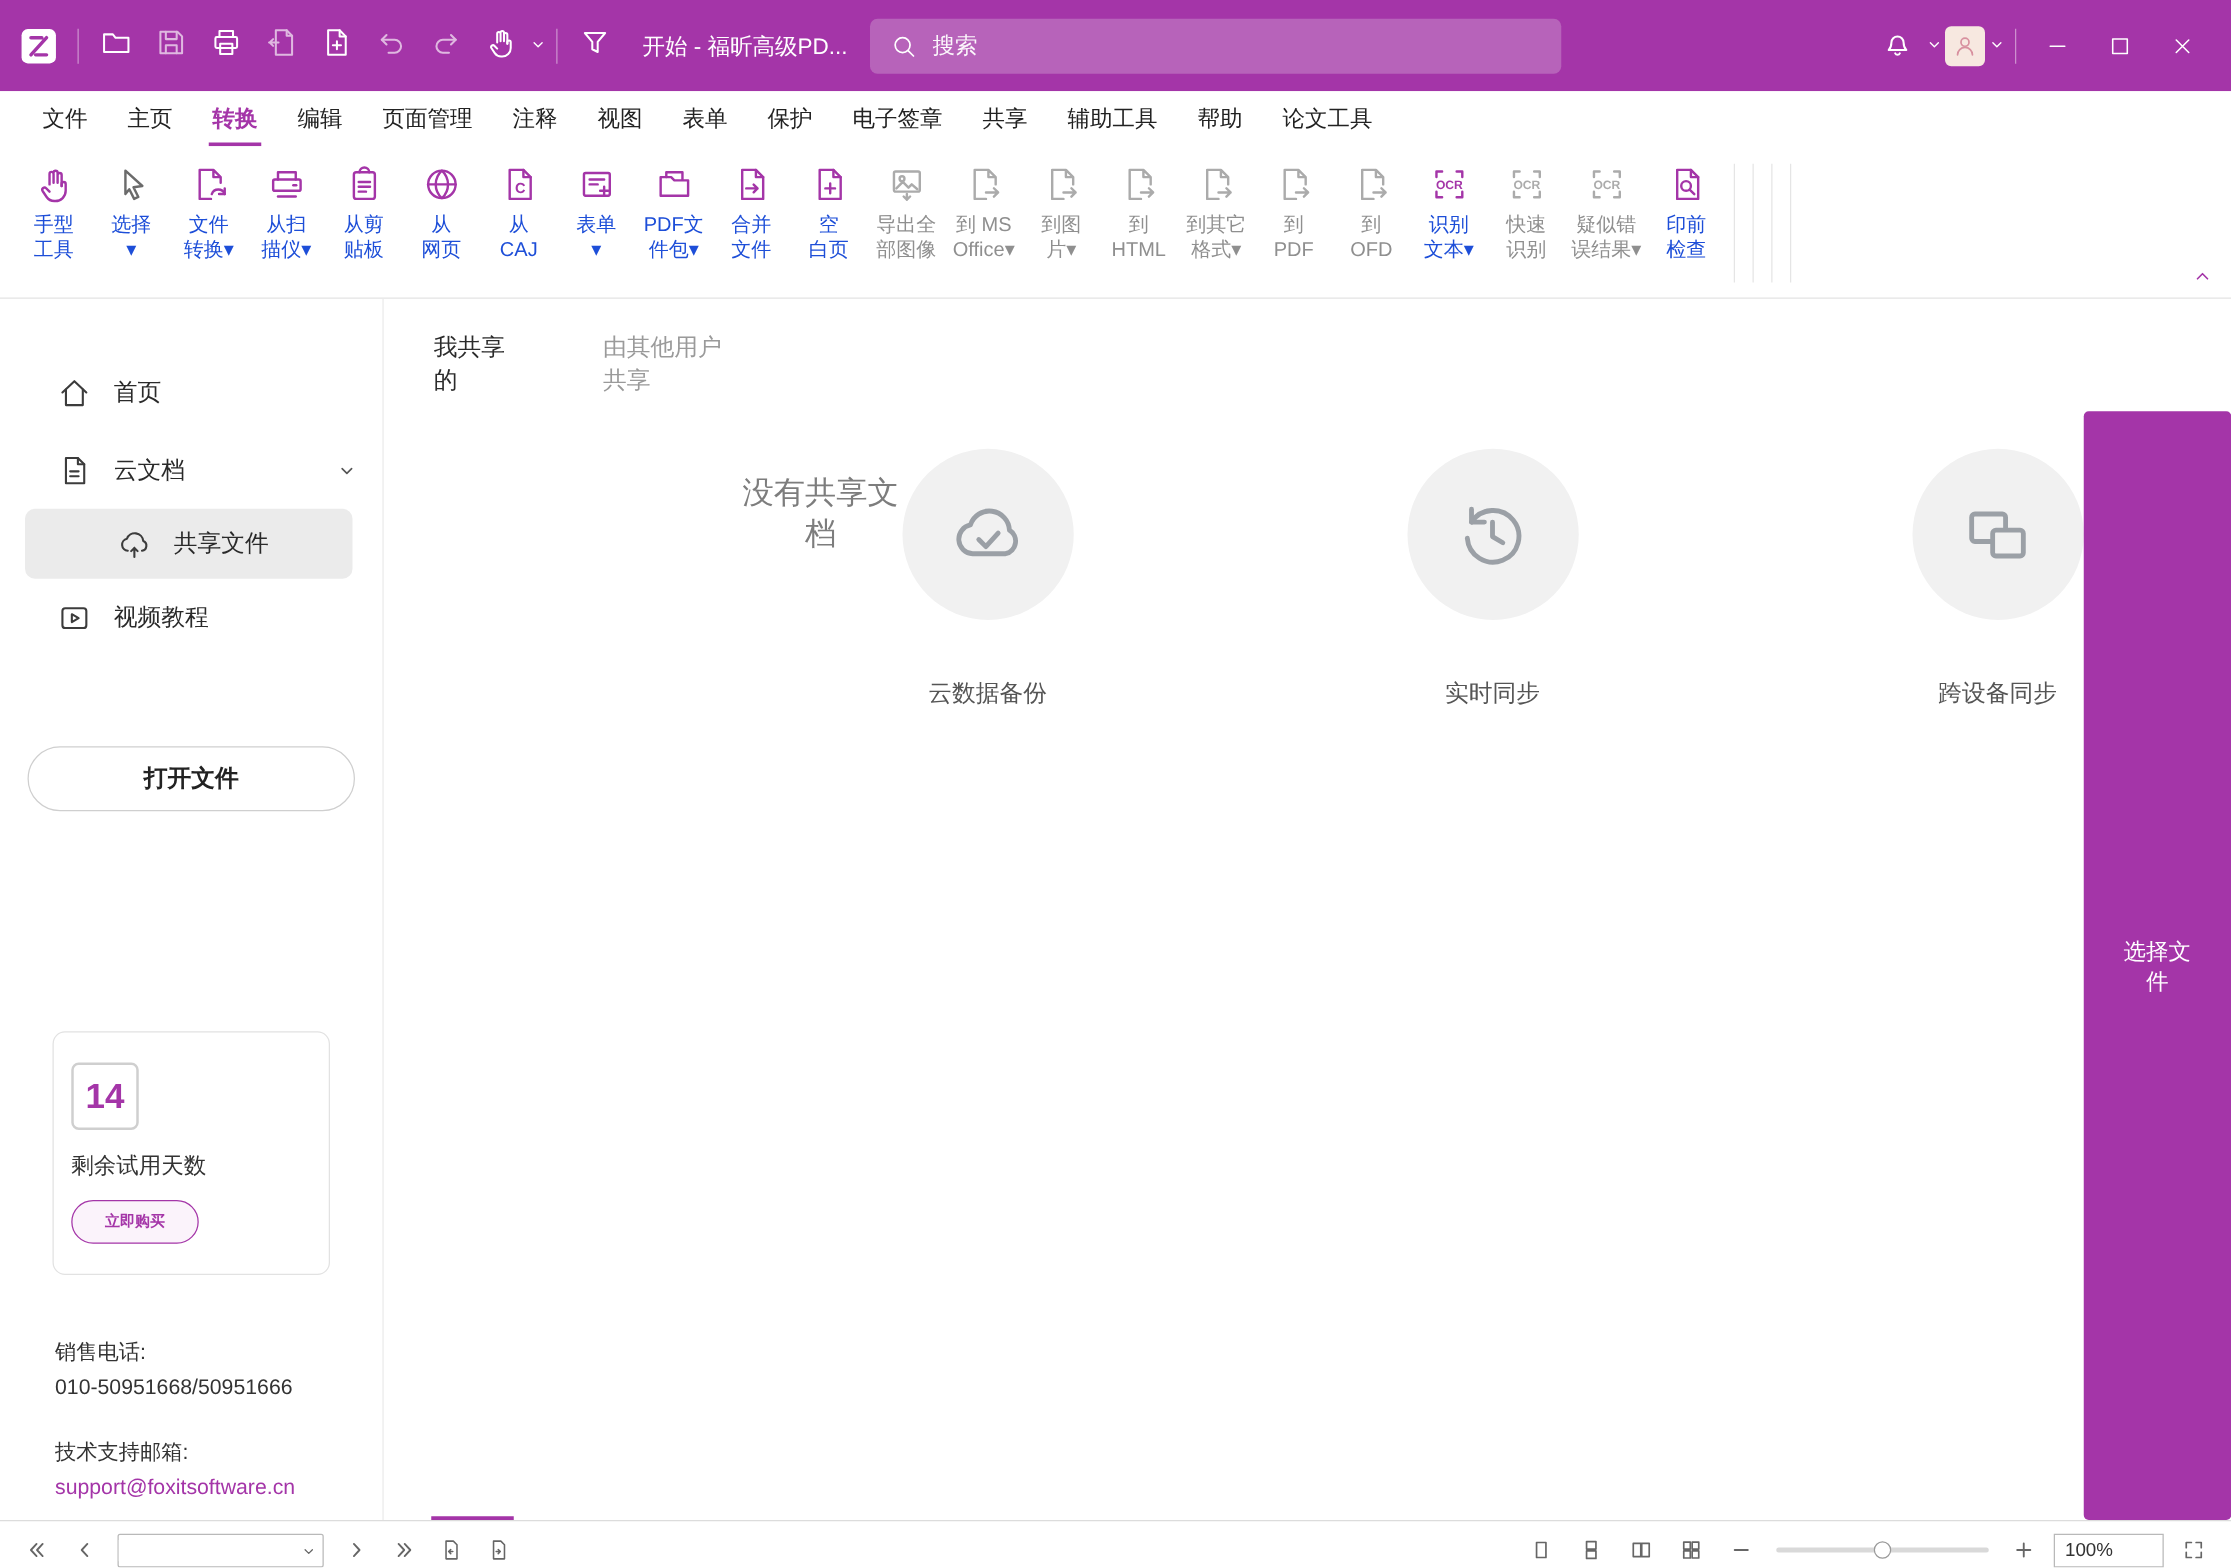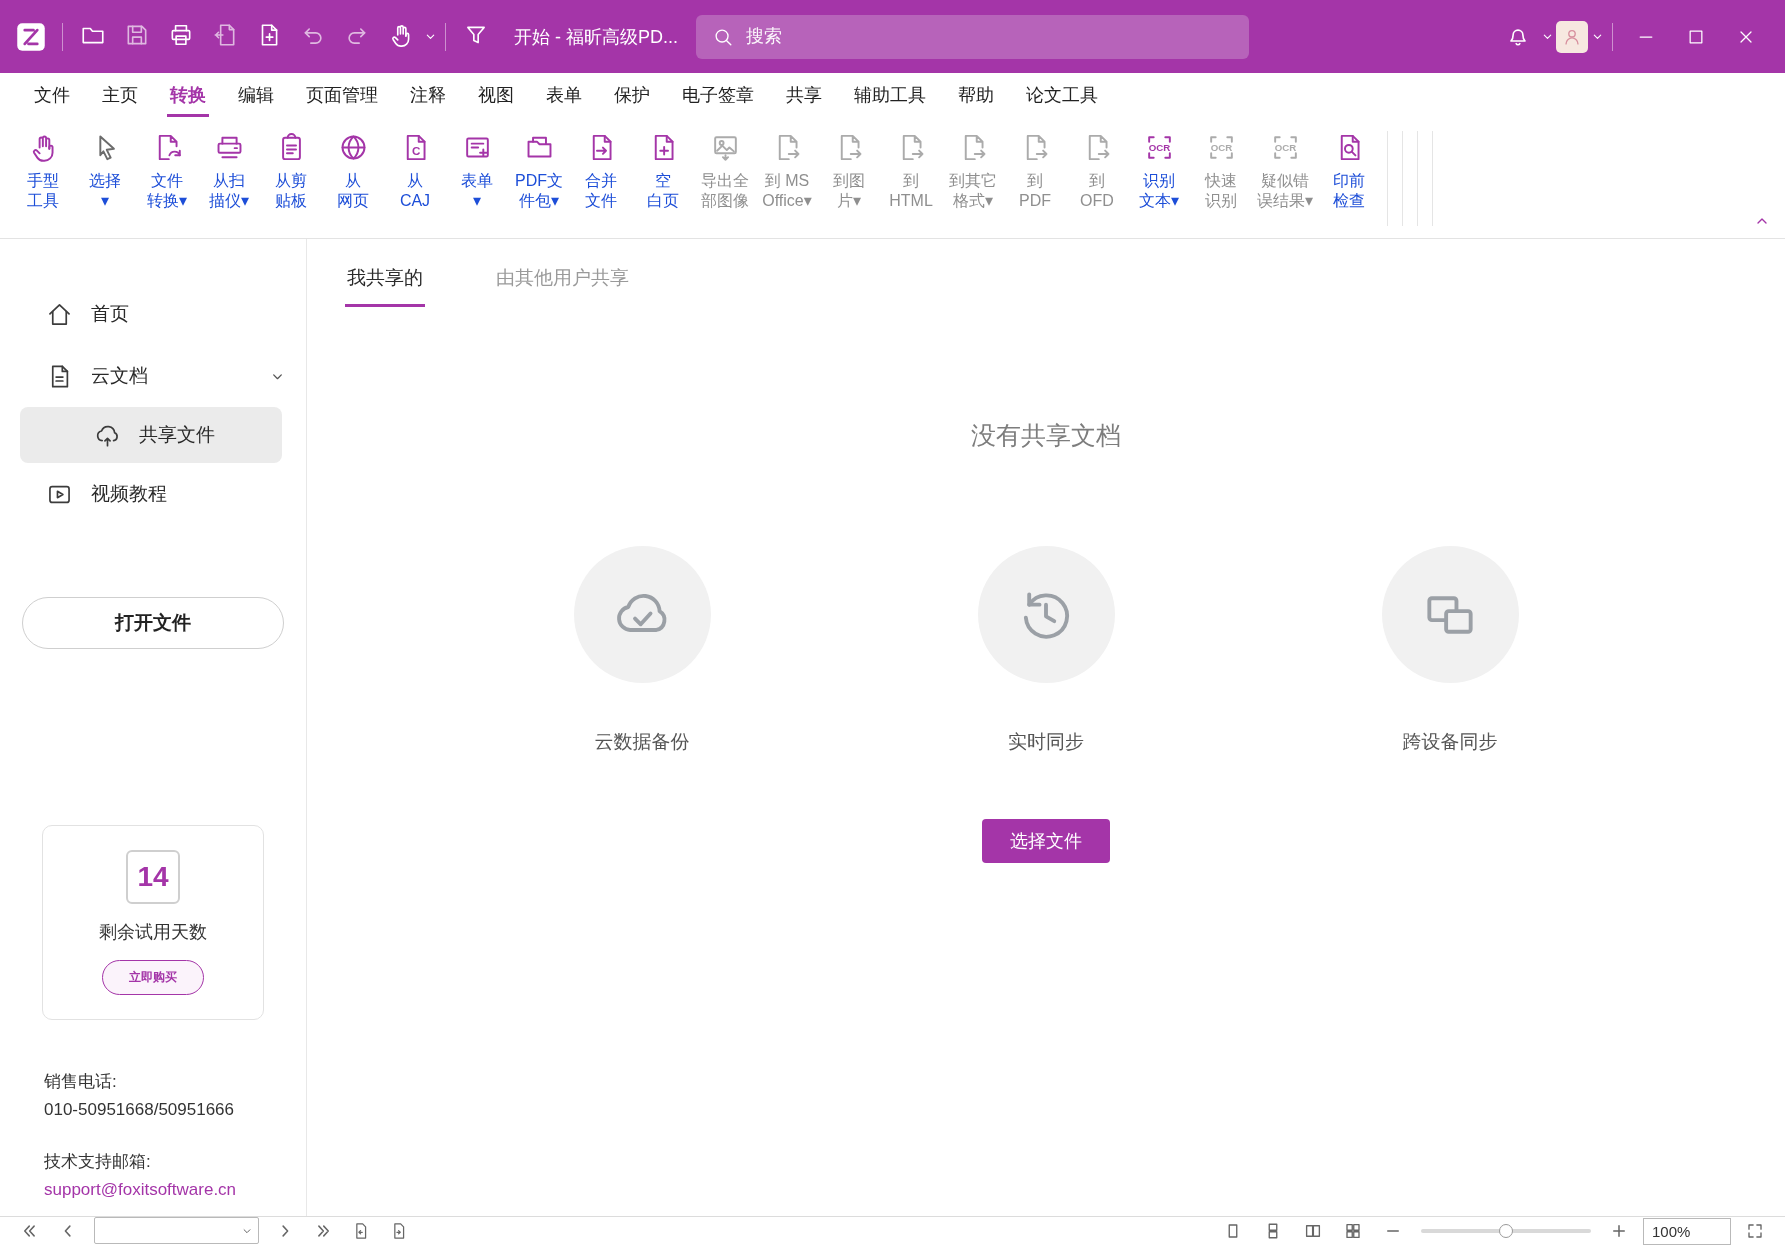--- a/index.html
+++ b/index.html
@@ -55,44 +55,44 @@
   
   .sidebar{width:307px;flex:0 0 307px;border-right:1px solid #e8e8e8;display:flex;flex-direction:column;padding-top:44px;background:#fff}
   .snav-item{height:62px;display:flex;align-items:center;gap:18px;padding:0 22px 0 46px;font-size:19px;color:#2a2a2a;cursor:default}
   .snav-item .sicon{display:flex;color:#3c3c3c}
   .snav-item .sicon svg{width:27px;height:27px}
   .snav-item .scaret{margin-left:auto;color:#555;display:flex}
   .snav-item .scaret svg{width:13px;height:13px}
   .snav-item.sub{margin:0 24px 0 20px;padding:0 14px 0 74px;height:56px;border-radius:8px}
   .snav-item.selected{background:var(--selected)}
   .open-btn{margin:72px auto 0;width:262px;height:52px;border:1px solid #cfcfcf;border-radius:26px;background:#fff;font-size:19px;font-weight:700;color:#222;display:flex;align-items:center;justify-content:center;font-family:inherit;cursor:pointer}
-  .trial-card{margin:176px auto 0;width:222px;border:1px solid #e2e2e2;border-radius:10px;padding:24px 14px;display:flex;flex-direction:column;align-items:center;gap:16px}
+  .trial-card{margin:176px auto 0;width:222px;border:1px solid #e2e2e2;border-radius:10px;padding:24px 14px;display:flex;flex-direction:column;align-items:flex-start;gap:16px}
   .day-box{width:54px;height:54px;border:2px solid #cfcfcf;border-radius:6px;display:flex;align-items:center;justify-content:center;font-size:28px;font-weight:700;color:var(--accent)}
   .trial-caption{font-size:18px;color:#333}
   .buy-btn{border:1.5px solid var(--accent);color:var(--accent);background:#fbf3fb;border-radius:20px;padding:8px 26px;font-size:12px;font-weight:700;font-family:inherit;cursor:pointer}
   .contact{margin-top:auto;padding:0 18px 12px 44px;font-size:17px;line-height:28px;color:#333}
   .contact .block2{margin-top:24px}
   .contact .email{color:var(--accent);cursor:pointer}
 
   
-  .content{flex:1;display:flex;flex-direction:column;padding-top:26px;background:#fff;min-width:0}
+  .content{flex:1;display:flex;flex-direction:row;padding-top:26px;background:#fff;min-width:0}
   .ctabs{display:flex;gap:73px;padding-left:40px}
   .ctab{font-size:19px;color:#9a9a9a;padding-bottom:16px;position:relative;cursor:default}
   .ctab.active{color:#2b2b2b}
   .ctab.active::after{content:"";position:absolute;left:-2px;right:-2px;bottom:0;height:3px;background:var(--accent)}
   .empty-title{margin-top:112px;text-align:center;font-size:25px;color:#7d7d7d}
   .features{margin-top:94px;display:flex;justify-content:center;gap:267px}
   .feature{display:flex;flex-direction:column;align-items:center}
   .fcircle{width:137px;height:137px;border-radius:50%;background:#F1F1F1;display:flex;align-items:center;justify-content:center;color:#9BA0A6}
   .fcircle svg{width:62px;height:62px}
   .flabel{margin-top:46px;font-size:19px;color:#555}
   .select-file-btn{margin:64px auto 0;background:var(--accent);color:#fff;border:none;border-radius:4px;font-size:18px;padding:10px 28px;font-family:inherit;cursor:pointer}
 
   
-  .statusbar{height:38px;flex:0 0 38px;border-top:1px solid #dcdcdc;display:flex;align-items:flex-start;padding:0 14px;gap:6px;color:#666;background:#fff}
+  .statusbar{height:38px;flex:0 0 38px;border-top:1px solid #dcdcdc;display:flex;align-items:flex-end;padding:0 14px;gap:6px;color:#666;background:#fff}
   .sb-icon{width:32px;height:28px;display:flex;align-items:center;justify-content:center}
   .sb-icon svg{width:18px;height:18px}
   .sb-icon.doc svg{width:20px;height:20px}
   .page-combo{width:165px;height:27px;border:1px solid #b9b9b9;border-radius:2px;display:flex;align-items:center;background:#fff;margin:0 4px}
   .page-combo input{flex:1;border:none;outline:none;font-size:15px;padding:0 6px;min-width:0;font-family:inherit}
   .page-combo .pc-caret{color:#666;padding:0 6px;display:flex}
   .page-combo .pc-caret svg{width:10px;height:10px}
   .sb-right{margin-left:auto;display:flex;align-items:center;gap:8px}
   .slider{width:170px;height:4px;background:#d9d9d9;border-radius:2px;position:relative;margin:0 4px}
   .knob{position:absolute;left:50%;top:50%;transform:translate(-50%,-50%);width:14px;height:14px;border-radius:50%;background:#fff;border:1px solid #9a9a9a}

